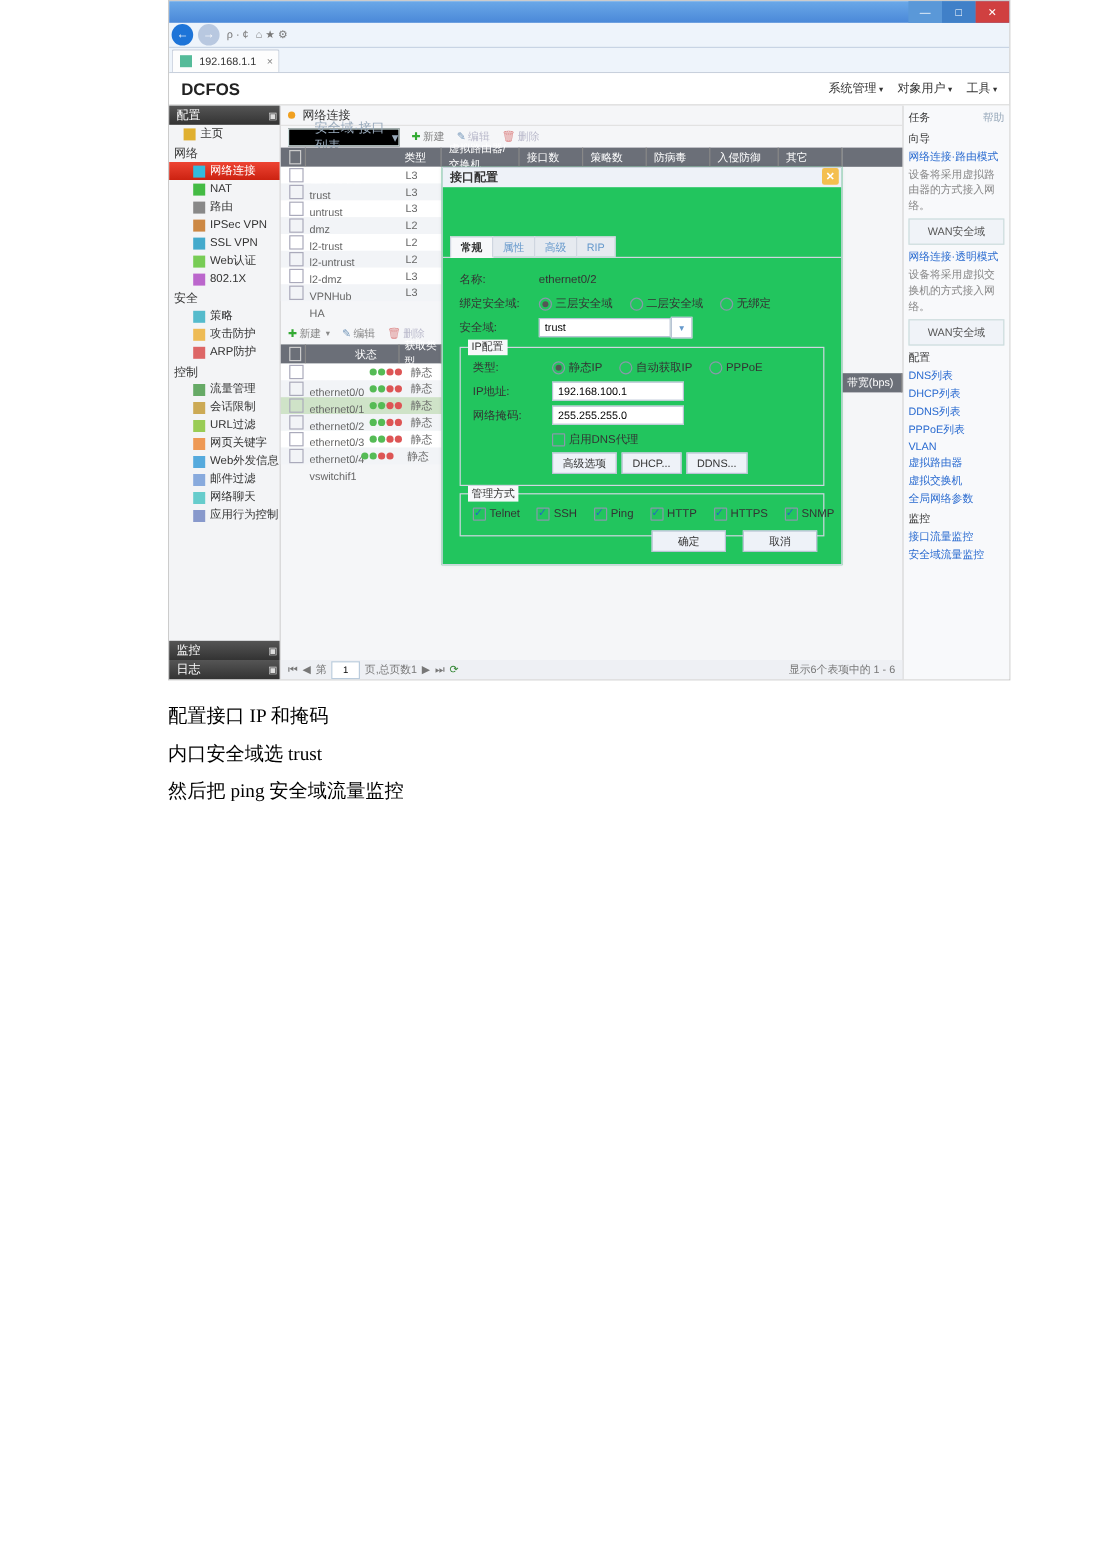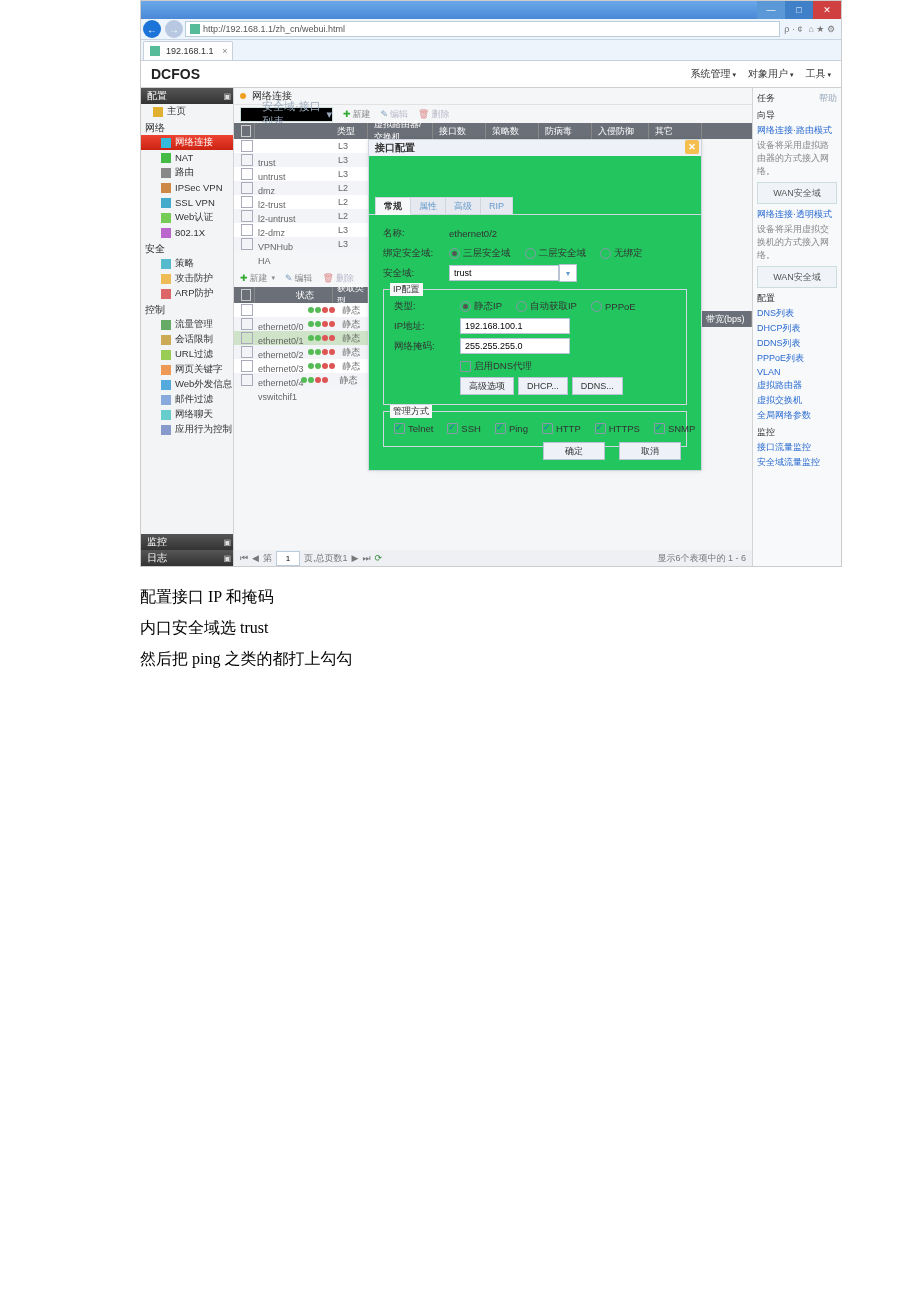--- a/index.html
+++ b/index.html
@@ -138,24 +138,20 @@
     <div class="win-controls">
       <div class="win-min">—</div>
       <div class="win-max">□</div>
       <div class="win-close">✕</div>
     </div>
   </div>
 
   <div class="addr-bar">
     <div class="nav-btn">←</div>
     <div class="nav-btn fwd">→</div>
-    <div class="addr-input">
-      <span class="addr-ico"></span>
-      <span>http://192.168.1.1/zh_cn/webui.html</span>
-    </div>
     <div class="addr-right">
       <span>ρ · ¢</span>
       <span>⌂ ★ ⚙</span>
     </div>
   </div>
 
   <div class="tab-bar">
     <div class="browser-tab">
       <span class="addr-ico"></span>
       <span class="tx">192.168.1.1</span>
@@ -644,15 +640,15 @@
             <a>接口流量监控</a>
             <a>安全域流量监控</a>
           </div>
    </div>
   </div>
  </div>
 
  <div class="captions">
    <p>配置接口 IP 和掩码</p>
    <p>内口安全域选 trust</p>
-   <p>然后把 ping 之类的都打上勾勾</p>
+   <p>然后把 ping 安全域流量监控</p>
  </div>
 </div>
 
 </body></html>

